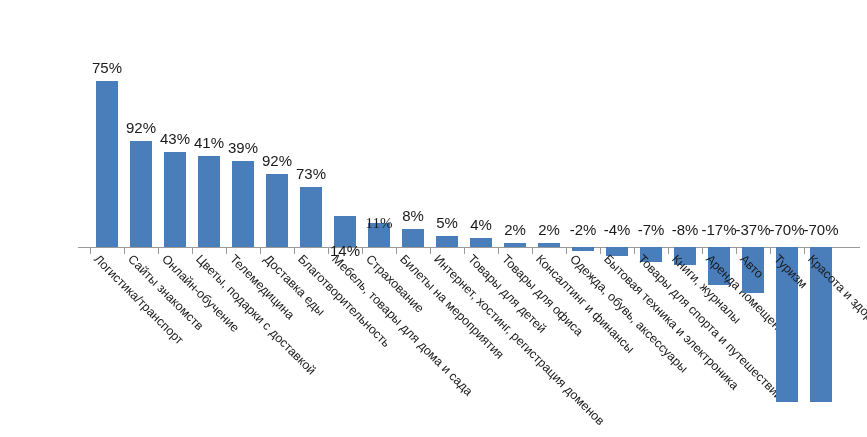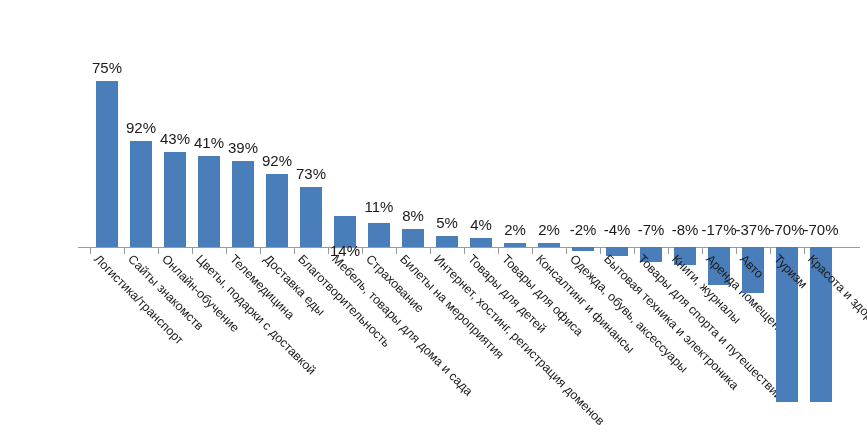--- a/index.html
+++ b/index.html
@@ -124,21 +124,21 @@
         <div class="cat">Благотворительность</div>
       </div>
       <div class="tick" style="left: 328px;"></div>
       <div class="bar bar-pos" title="Мебель, товары для дома и сада: 14%" style="left: 334px; width: 22px; height: 30.94px; top: 216.06px; background: rgb(74, 126, 187);"></div>
       <div class="dlabel" style="width: 54px; left: 318px; top: 194.06px; margin-top: 48px;">14%</div>
       <div class="catwrap" style="left: 339px;">
         <div class="cat">Мебель, товары для дома и сада</div>
       </div>
       <div class="tick" style="left: 362px;"></div>
       <div class="bar bar-pos" title="Страхование: 11%" style="left: 368px; width: 22px; height: 24.31px; top: 222.69px; background: rgb(74, 126, 187);"></div>
-      <div class="dlabel" style="width: 54px; left: 352px; top: 198px;">11%</div>
+      <div class="dlabel" style="width: 54px; left: 352px; top: 215px; font-family: Liberation Serif, serif;">11%</div>
       <div class="catwrap" style="left: 373px;">
         <div class="cat">Страхование</div>
       </div>
       <div class="tick" style="left: 396px;"></div>
       <div class="bar bar-pos" title="Билеты на мероприятия: 8%" style="left: 402px; width: 22px; height: 17.68px; top: 229.32px; background: rgb(74, 126, 187);"></div>
       <div class="dlabel" style="width: 54px; left: 386px; top: 207.32px;">8%</div>
       <div class="catwrap" style="left: 407px;">
         <div class="cat">Билеты на мероприятия</div>
       </div>
       <div class="tick" style="left: 430px;"></div>

